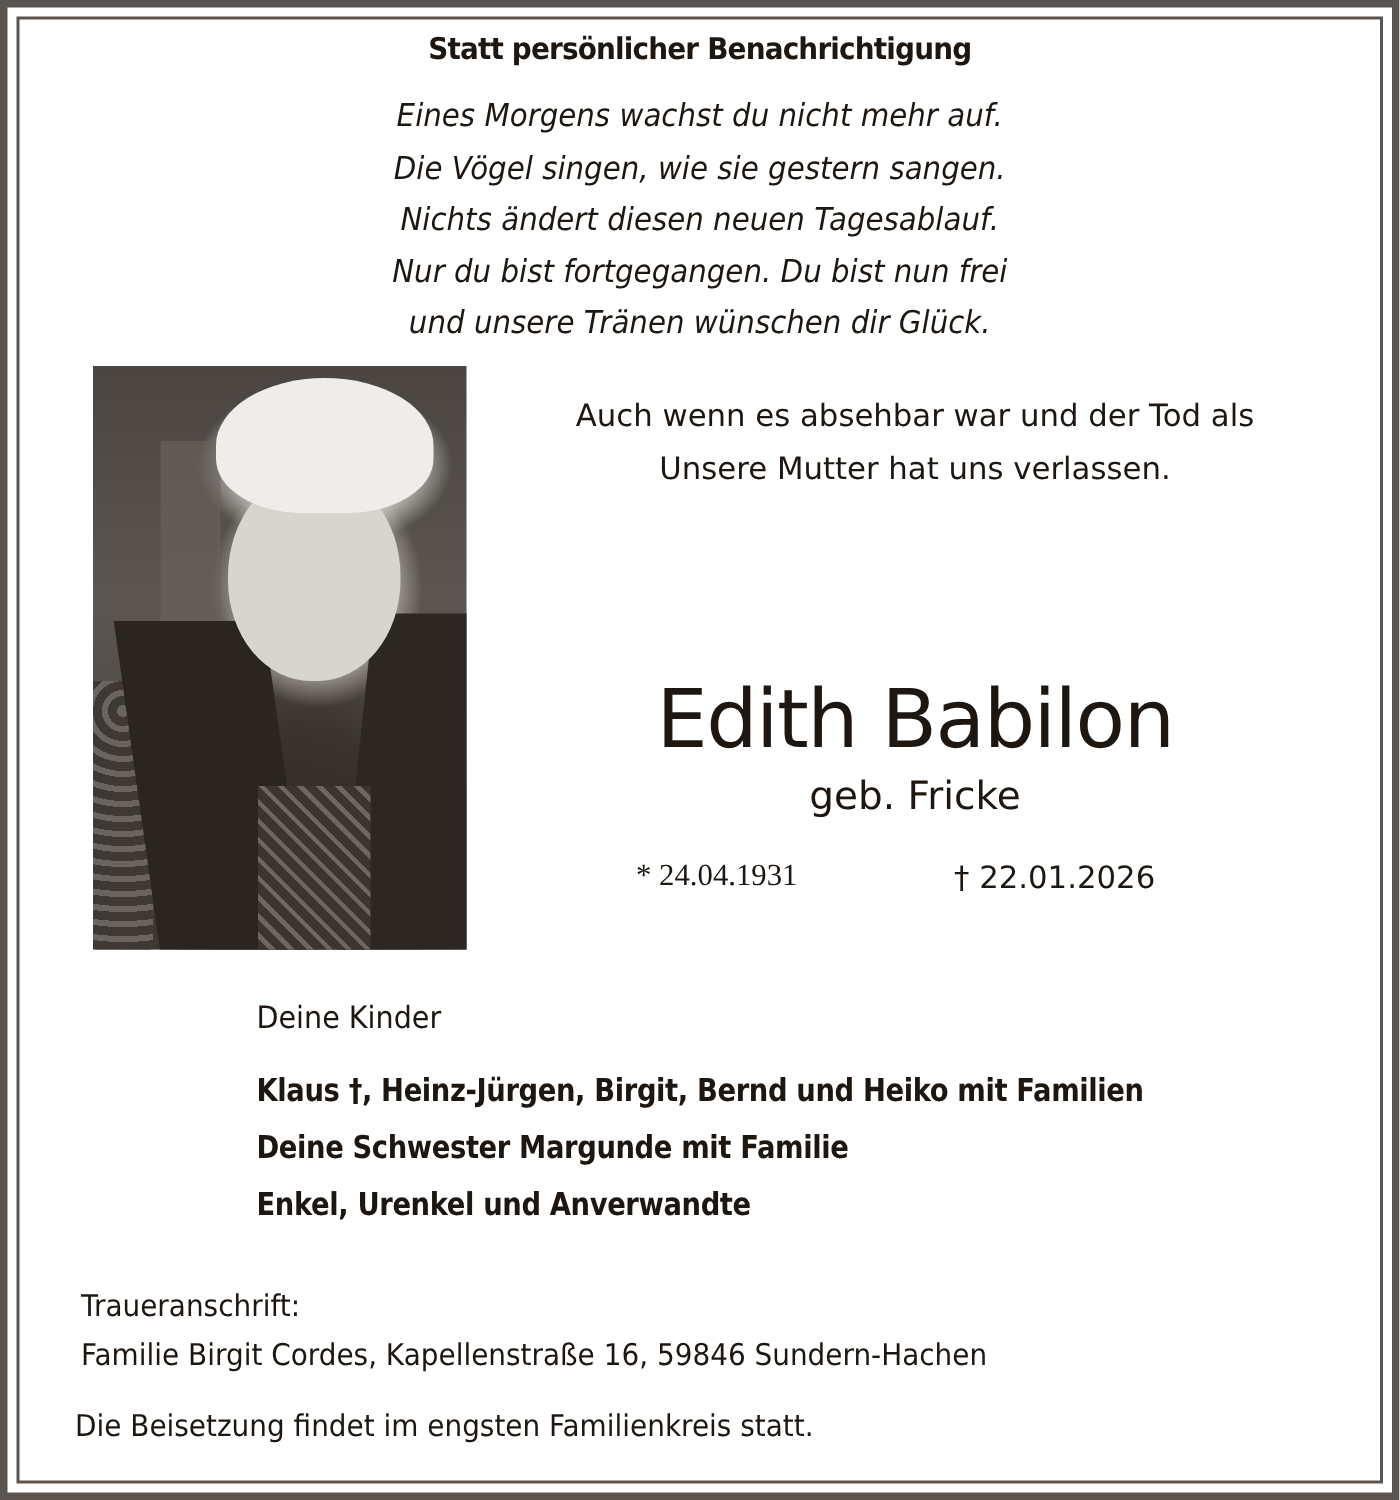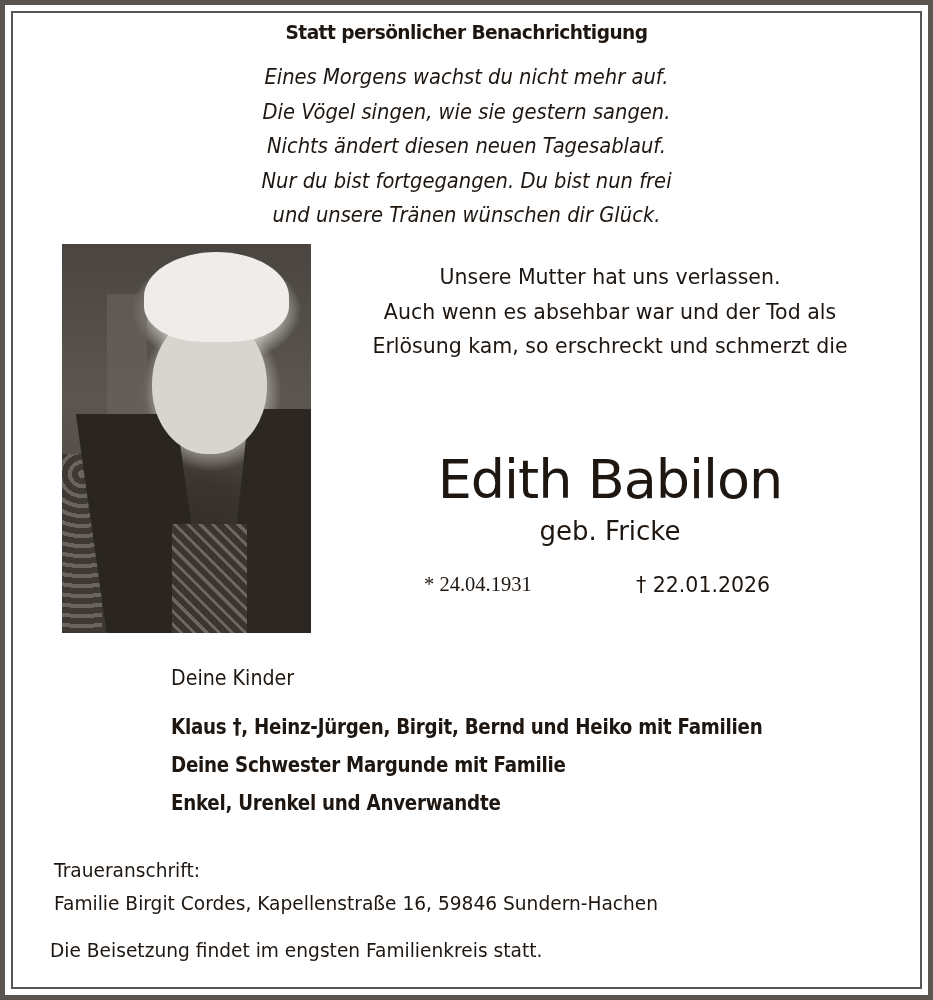--- a/index.html
+++ b/index.html
@@ -106,23 +106,22 @@
   <div class="bg-chair"></div>
   <div class="floral"></div>
   <div class="jacket-l"></div>
   <div class="jacket-r"></div>
   <div class="face"></div>
   <div class="hair"></div>
   <div class="scarf"></div>
 </div>
 
 <div class="abs center message">
+  <div>Auch wenn es absehbar war und der Tod als</div>
   <div>Unsere Mutter hat uns verlassen.</div>
-  <div>Auch wenn es absehbar war und der Tod als</div>
-  <div>Erlösung kam, so erschreckt und schmerzt die</div>
 </div>
 
 <div class="abs center name">Edith Babilon</div>
 <div class="abs center maiden">geb. Fricke</div>
 <div class="abs dates born">* 24.04.1931</div>
 <div class="abs dates died">† 22.01.2026</div>
 
 <div class="abs kids-label">Deine Kinder</div>
 <div class="abs family">
   <div>Klaus †, Heinz-Jürgen, Birgit, Bernd und Heiko mit Familien</div>

